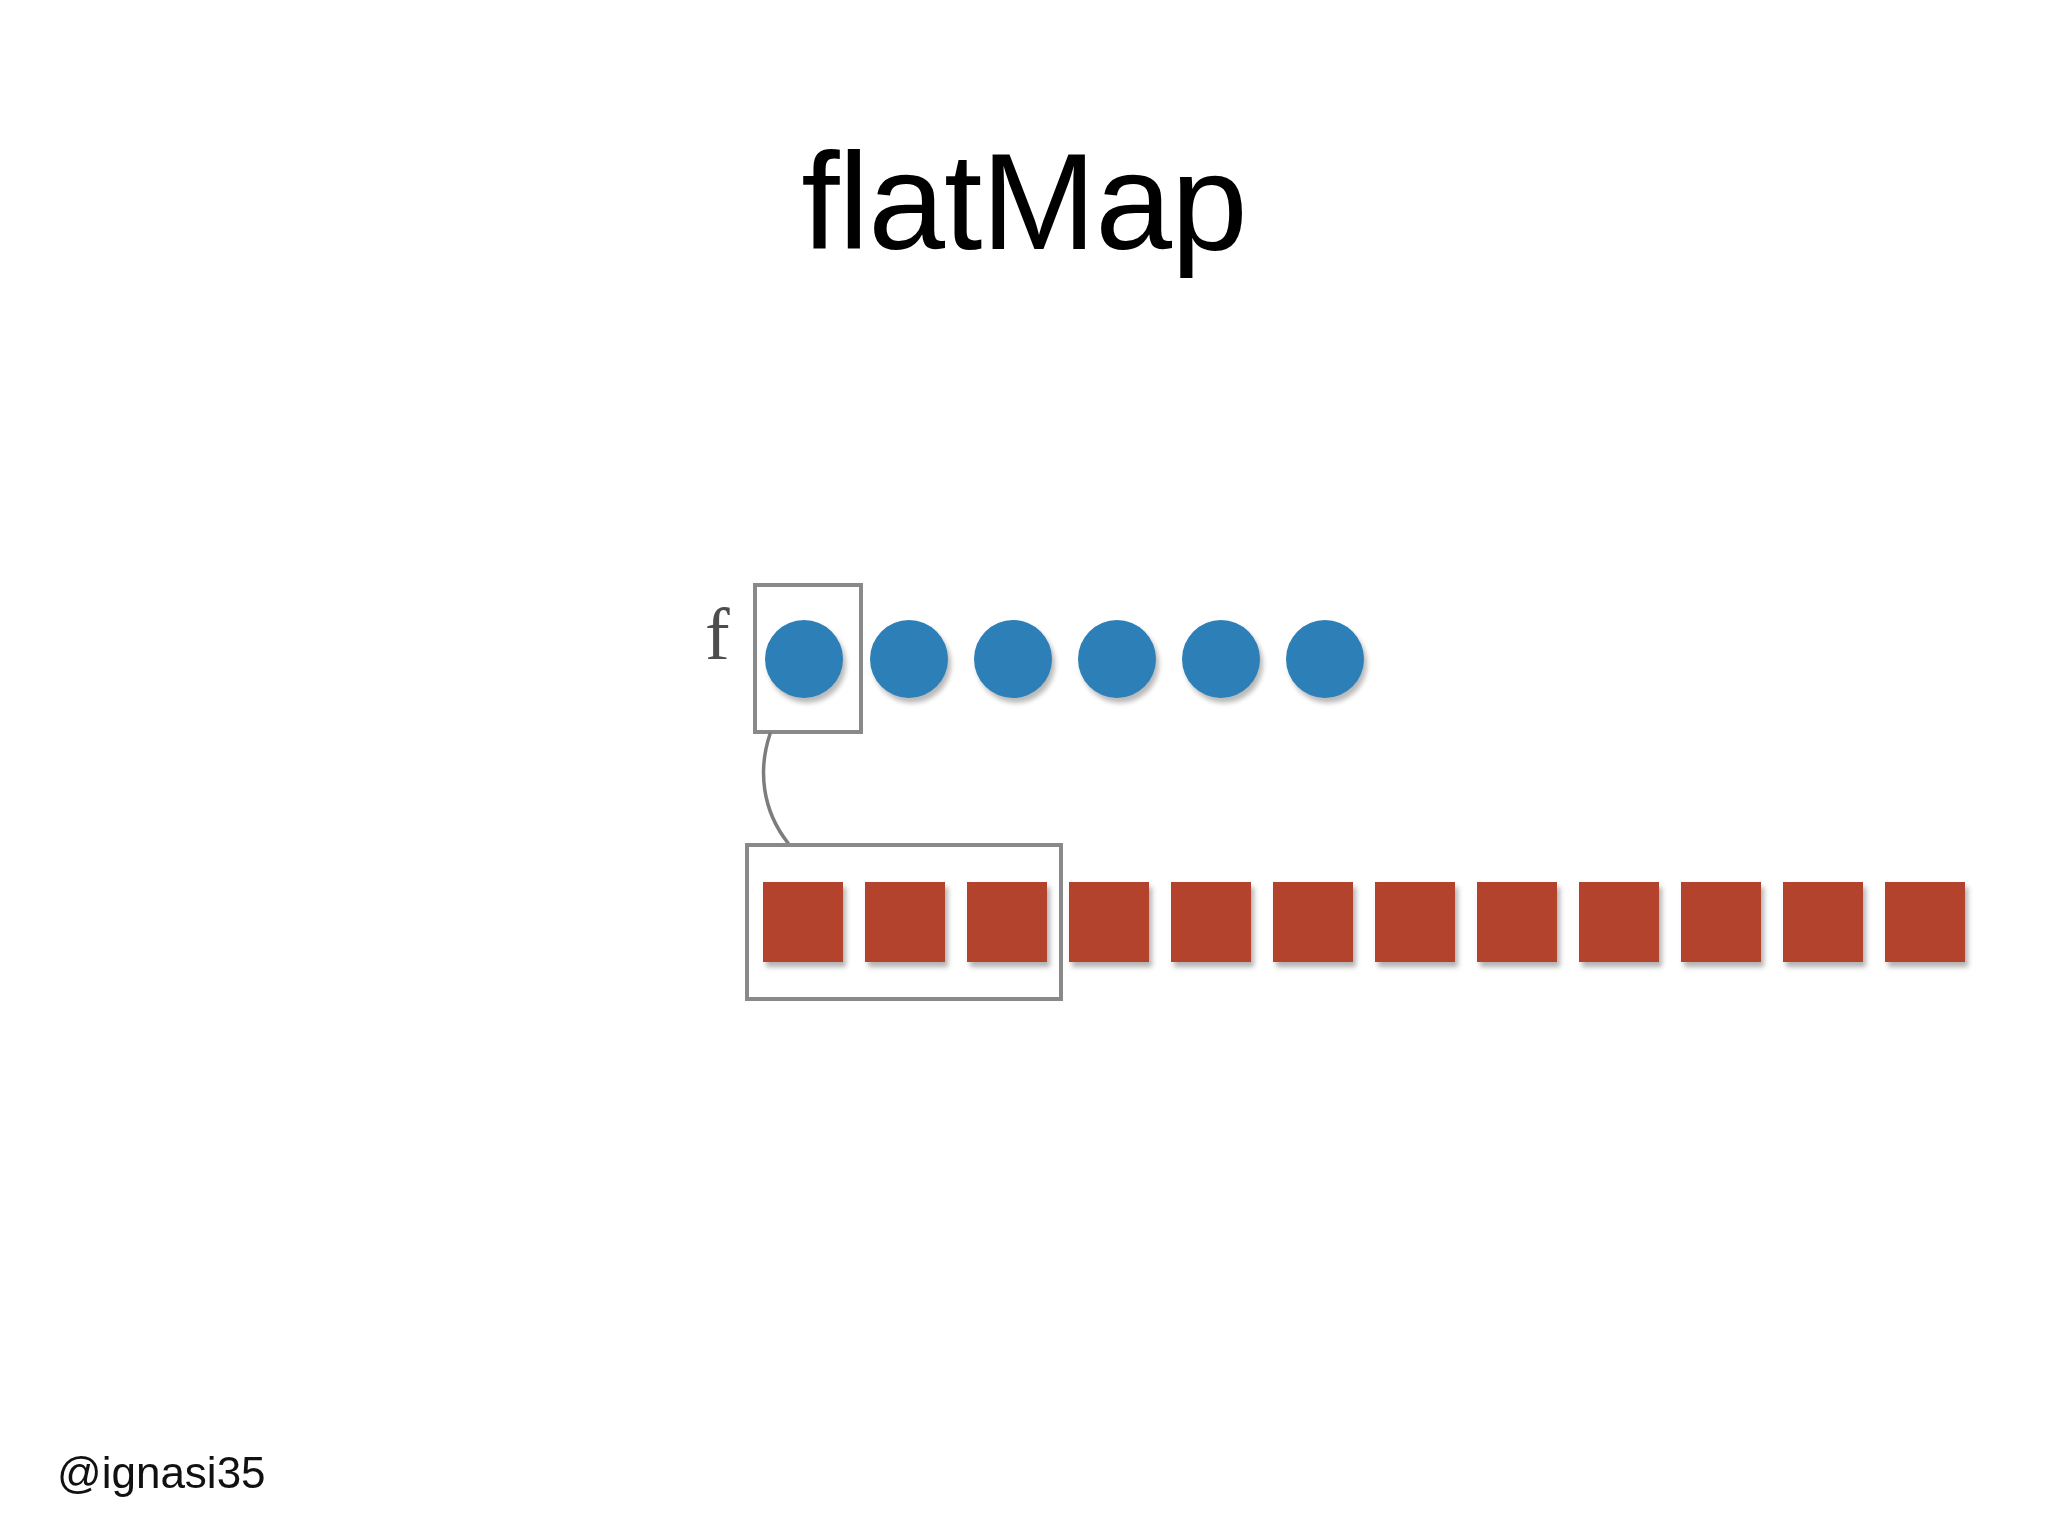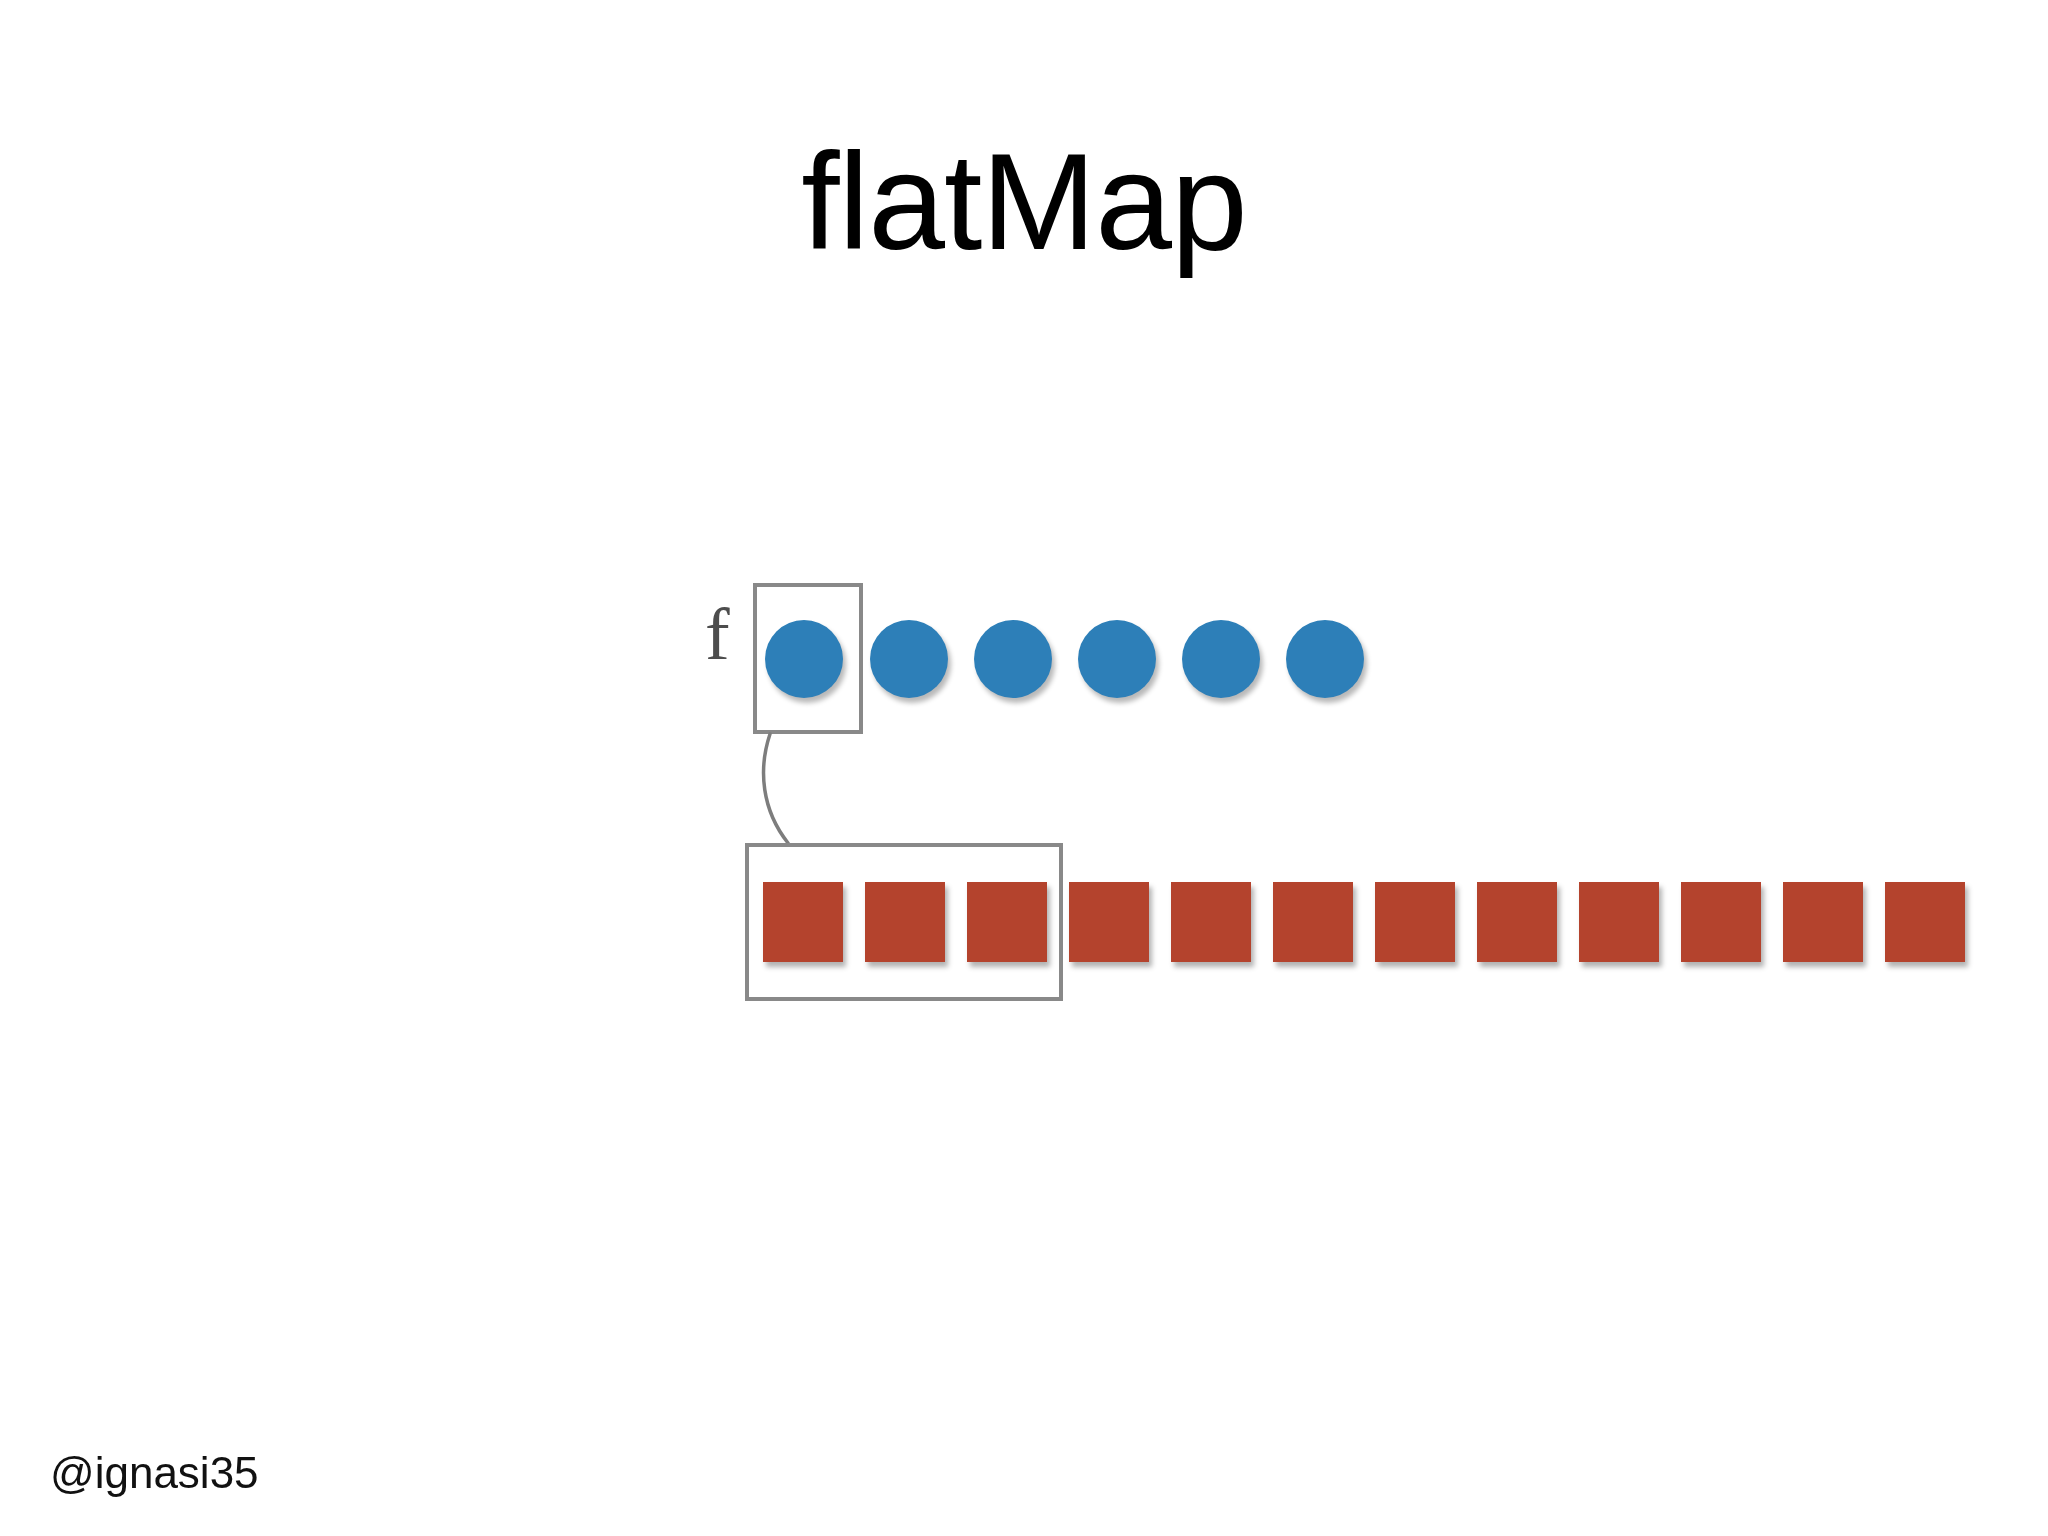--- a/index.html
+++ b/index.html
@@ -105,21 +105,21 @@
     top: 700px;
     width: 260px;
     height: 200px;
     overflow: visible;
     pointer-events: none;
   }
 
   
   #watermark {
     position: absolute;
-    left: 50px;
+    left: 57px;
     top: 1448px;
     font-family: "Liberation Sans", sans-serif;
     font-size: 44px;
     font-weight: 400;
     color: #111111;
     letter-spacing: 0px;
   }
 </style>
 </head>
 <body>

